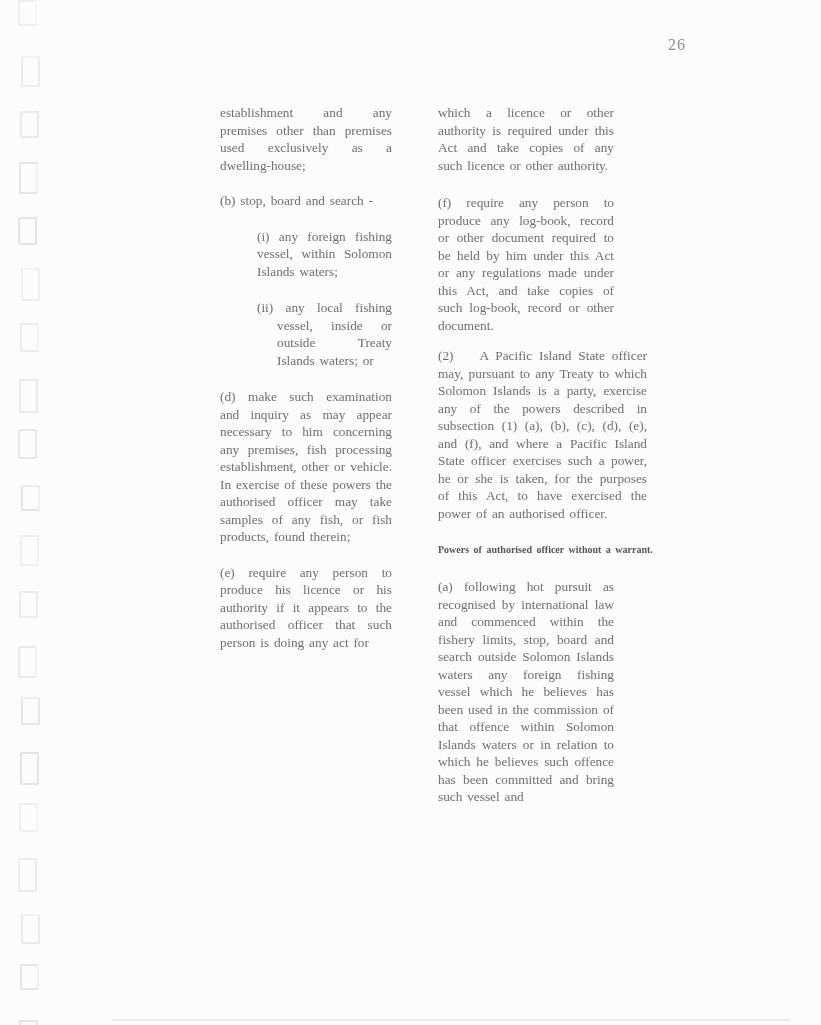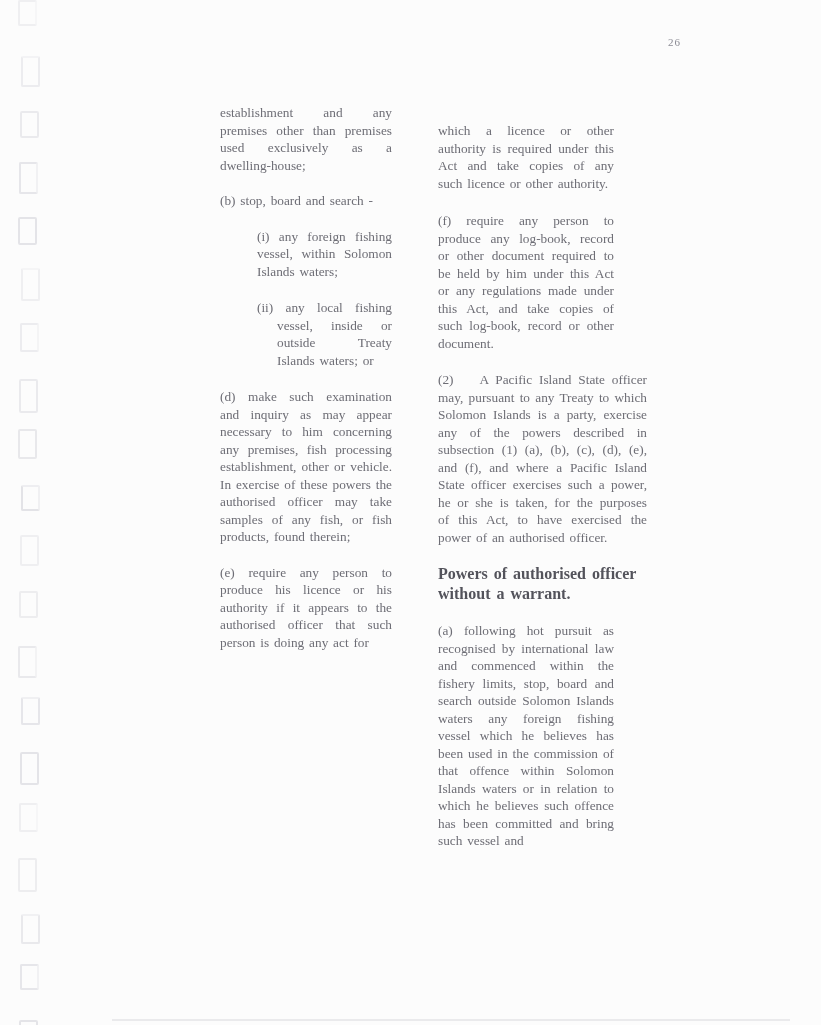--- a/index.html
+++ b/index.html
@@ -17,28 +17,28 @@
   
   .items{margin-left:37px;width:135px;}
   .items p{margin-bottom:19px;}
   .item-hang{padding-left:20px;text-indent:-20px;}
   .gap-before-c{margin-top:8px;}
 
   
   .hang-block{margin-left:72px;width:176px;}
   .sub2{margin-left:39px;width:209px;margin-bottom:14px;}
   .sub2-label{margin-right:26px;}
-  .heading{font-weight:bold;color:#53535b;font-size:16px;line-height:20px;
+  .heading{font-weight:bold;color:#53535b;font-size:10px;line-height:20px;
            text-align:left;margin:0 0 13px 0;word-spacing:2px;}
   .s38{display:flex;margin:0 0 16px 9px;}
   .s38-num{flex:0 0 28px;}
   .s38-body{flex:1;text-align:justify;}
   .sub1-label{margin-right:30px;}
 
-  .pageno{position:absolute;top:36px;left:668px;font-size:11px;
+  .pageno{position:absolute;top:36px;left:668px;font-size:16px;
           color:#8b8b94;letter-spacing:1px;filter:blur(0.2px);}
 
   
   .binding{position:absolute;left:0;top:0;width:60px;height:100%;}
   .hole{position:absolute;width:15px;border:2px solid #e1e1e5;
         border-radius:2px;background:transparent;}
 
   
   .bottom-rule{position:absolute;left:112px;top:1019px;width:678px;height:2px;
                background:#eaeaec;}
@@ -78,22 +78,22 @@
     <p>(b) stop, board and search -</p>
     <div class="items">
       <p>(i) any foreign fishing vessel, within Solomon Islands waters;</p>
       <p class="item-hang">(ii) any local fishing vessel, inside or outside Treaty Islands waters; or</p>
     </div>
     <p>(d) make such examination and inquiry as may appear necessary to him concerning any premises, fish processing establishment, other or vehicle. In exercise of these powers the authorised officer may take samples of any fish, or fish products, found therein;</p>
     <p>(e) require any person to produce his licence or his authority if it appears to the authorised officer that such person is doing any act for</p>
   </div>
 
   <div class="col col-right">
-    <p class="hang-block" style="margin-bottom:20px;margin-top:18px;">which a licence or other authority is required under this Act and take copies of any such licence or other authority.</p>
-    <p class="hang-block" style="margin-bottom:19px;">(f) require any person to produce any log-book, record or other document required to be held by him under this Act or any regulations made under this Act, and take copies of such log-book, record or other document.</p>
+    <p class="hang-block" style="margin-bottom:20px;">which a licence or other authority is required under this Act and take copies of any such licence or other authority.</p>
+    <p class="hang-block" style="margin-bottom:13px;">(f) require any person to produce any log-book, record or other document required to be held by him under this Act or any regulations made under this Act, and take copies of such log-book, record or other document.</p>
     <p class="sub2"><span class="sub2-label">(2)</span><span>A Pacific Island State officer may, pursuant to any Treaty to which Solomon Islands is a party, exercise any of the powers described in subsection (1) (a), (b), (c), (d), (e), and (f), and where a Pacific Island State officer exercises such a power, he or she is taken, for the purposes of this Act, to have exercised the power of an authorised officer.</span></p>
     <p class="heading">Powers of authorised officer without a warrant.</p>
     <p class="hang-block">(a) following hot pursuit as recognised by international law and commenced within the fishery limits, stop, board and search outside Solomon Islands waters any foreign fishing vessel which he believes has been used in the commission of that offence within Solomon Islands waters or in relation to which he believes such offence has been committed and bring such vessel and</p>
   </div>
 
   <div class="bottom-rule"></div>
 
 </div>
 
 </body></html>

